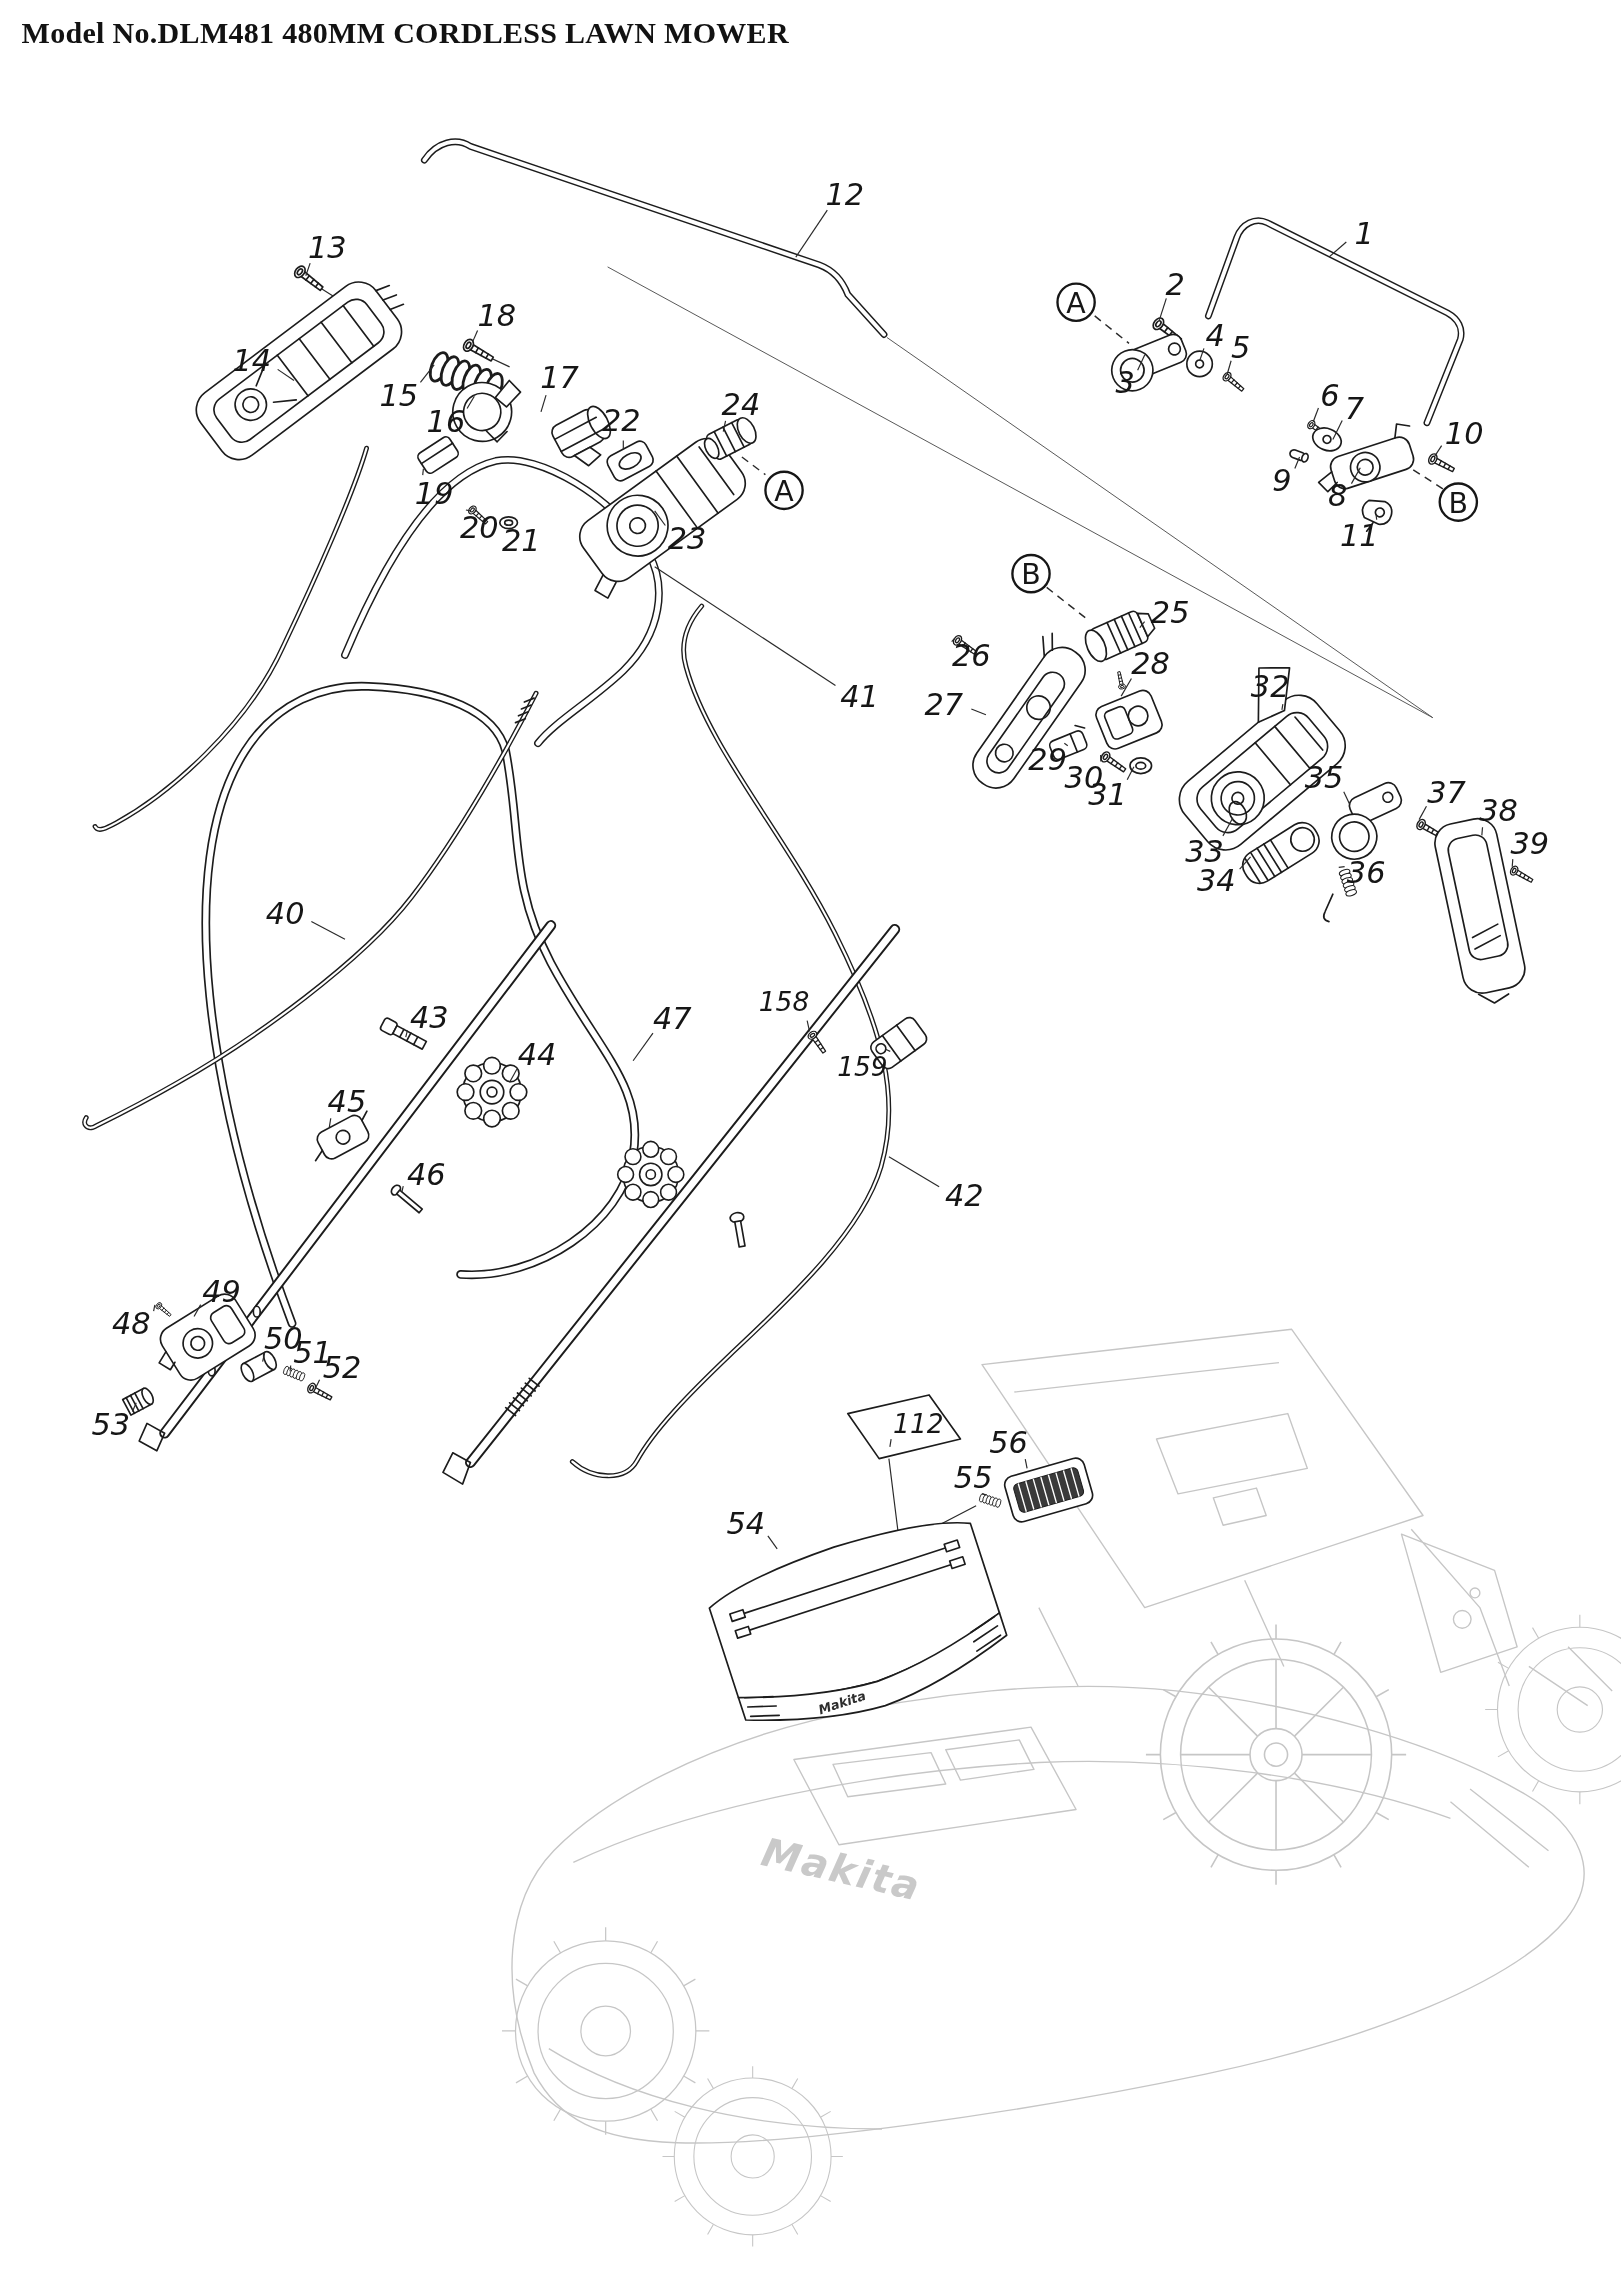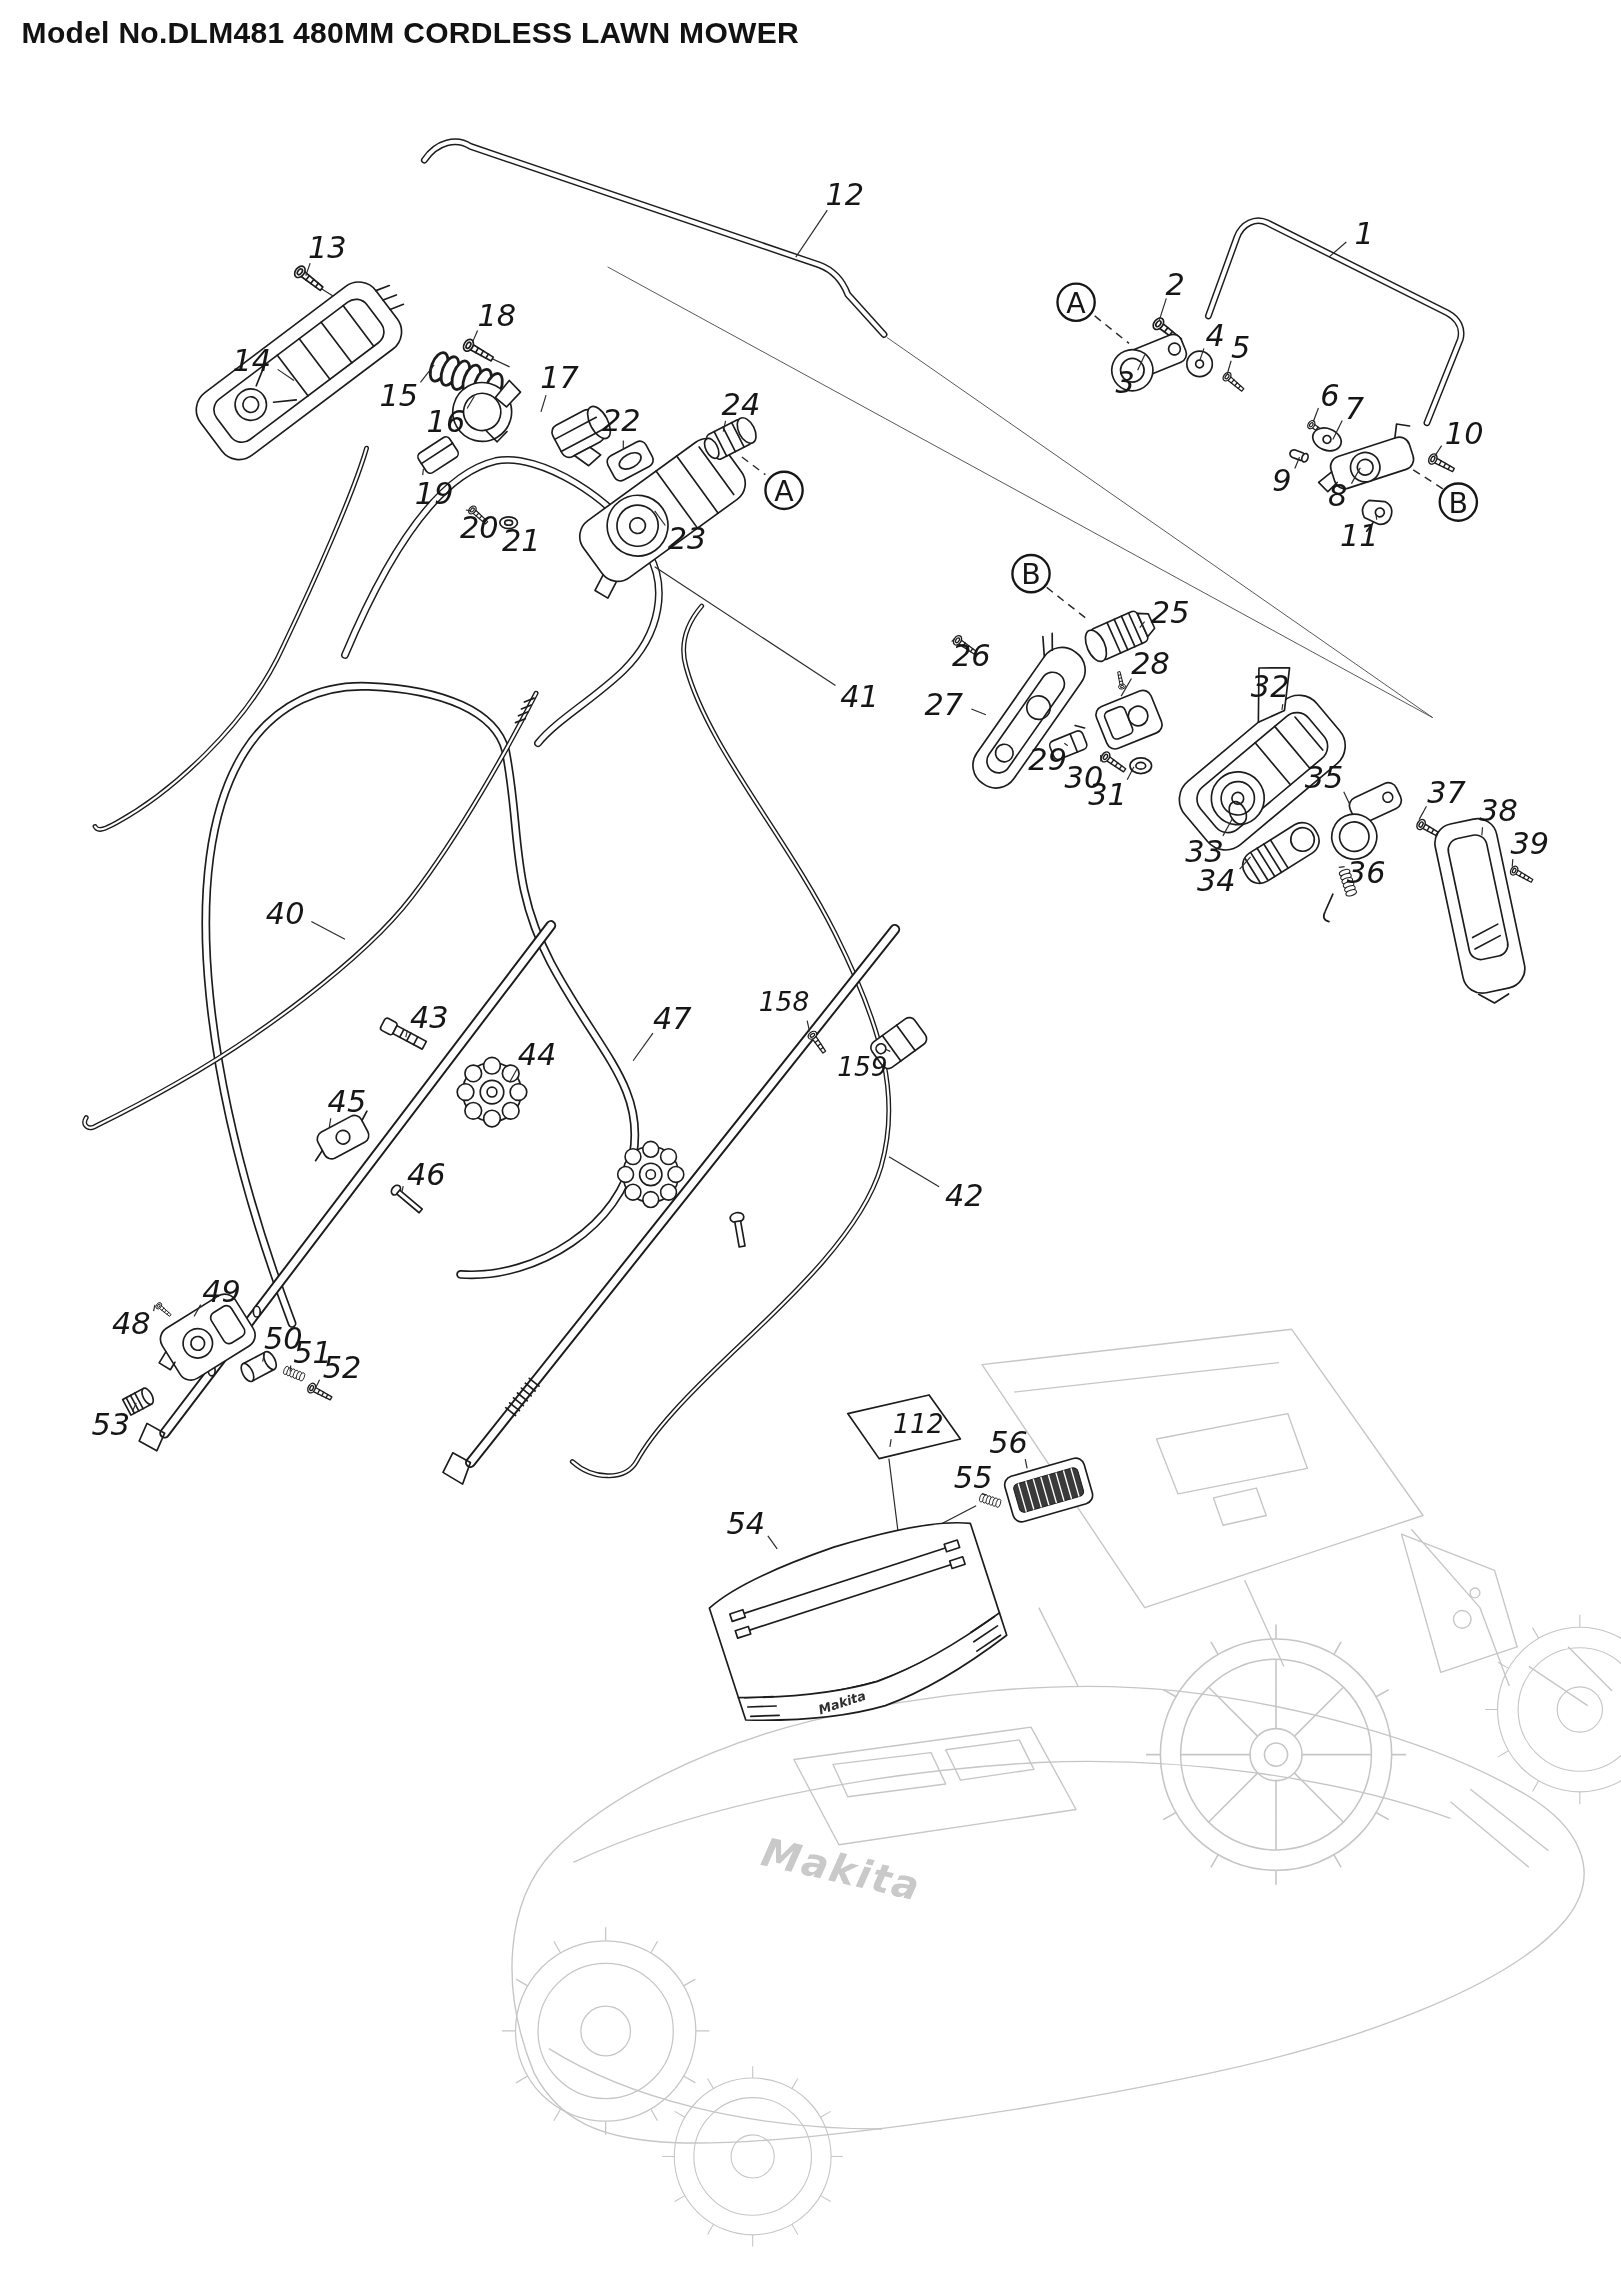--- a/index.html
+++ b/index.html
@@ -1,17 +1,17 @@
 <!DOCTYPE html>
 <html><head>
 <meta charset="utf-8">
 <style>
   html,body{margin:0;padding:0;background:#fff;}
   .page{position:relative;width:1621px;height:2293px;background:#fff;overflow:hidden;font-family:"Liberation Sans",sans-serif;}
-  .title{position:absolute;left:21.6px;top:15.7px;font-size:30px;font-weight:600;color:#121212;letter-spacing:0.3px;}
+  .title{position:absolute;left:21.6px;top:15.7px;font-size:30px;font-weight:600;color:#121212;letter-spacing:0.3px;font-family:Liberation Serif, serif;}
   svg{position:absolute;left:0;top:0;}
   .callout{font:italic 31px "DejaVu Sans",sans-serif;fill:#161616;}
   .c3{font-size:27px;}
   .refc-circle{fill:#fff;stroke:#161616;stroke-width:2.4;}
   .refc-text{font:29px "DejaVu Sans",sans-serif;fill:#161616;}
   .leader{stroke:#2a2a2a;stroke-width:1.2;fill:none;}
   .dash{stroke:#2a2a2a;stroke-width:1.5;stroke-dasharray:8 6;fill:none;}
   .ink{stroke:#1c1c1c;fill:none;stroke-width:1.7;stroke-linejoin:round;stroke-linecap:round;}
   .inkf{stroke:#1c1c1c;fill:#fff;stroke-width:1.7;stroke-linejoin:round;}
   .thin{stroke:#555;stroke-width:1;fill:none;}

